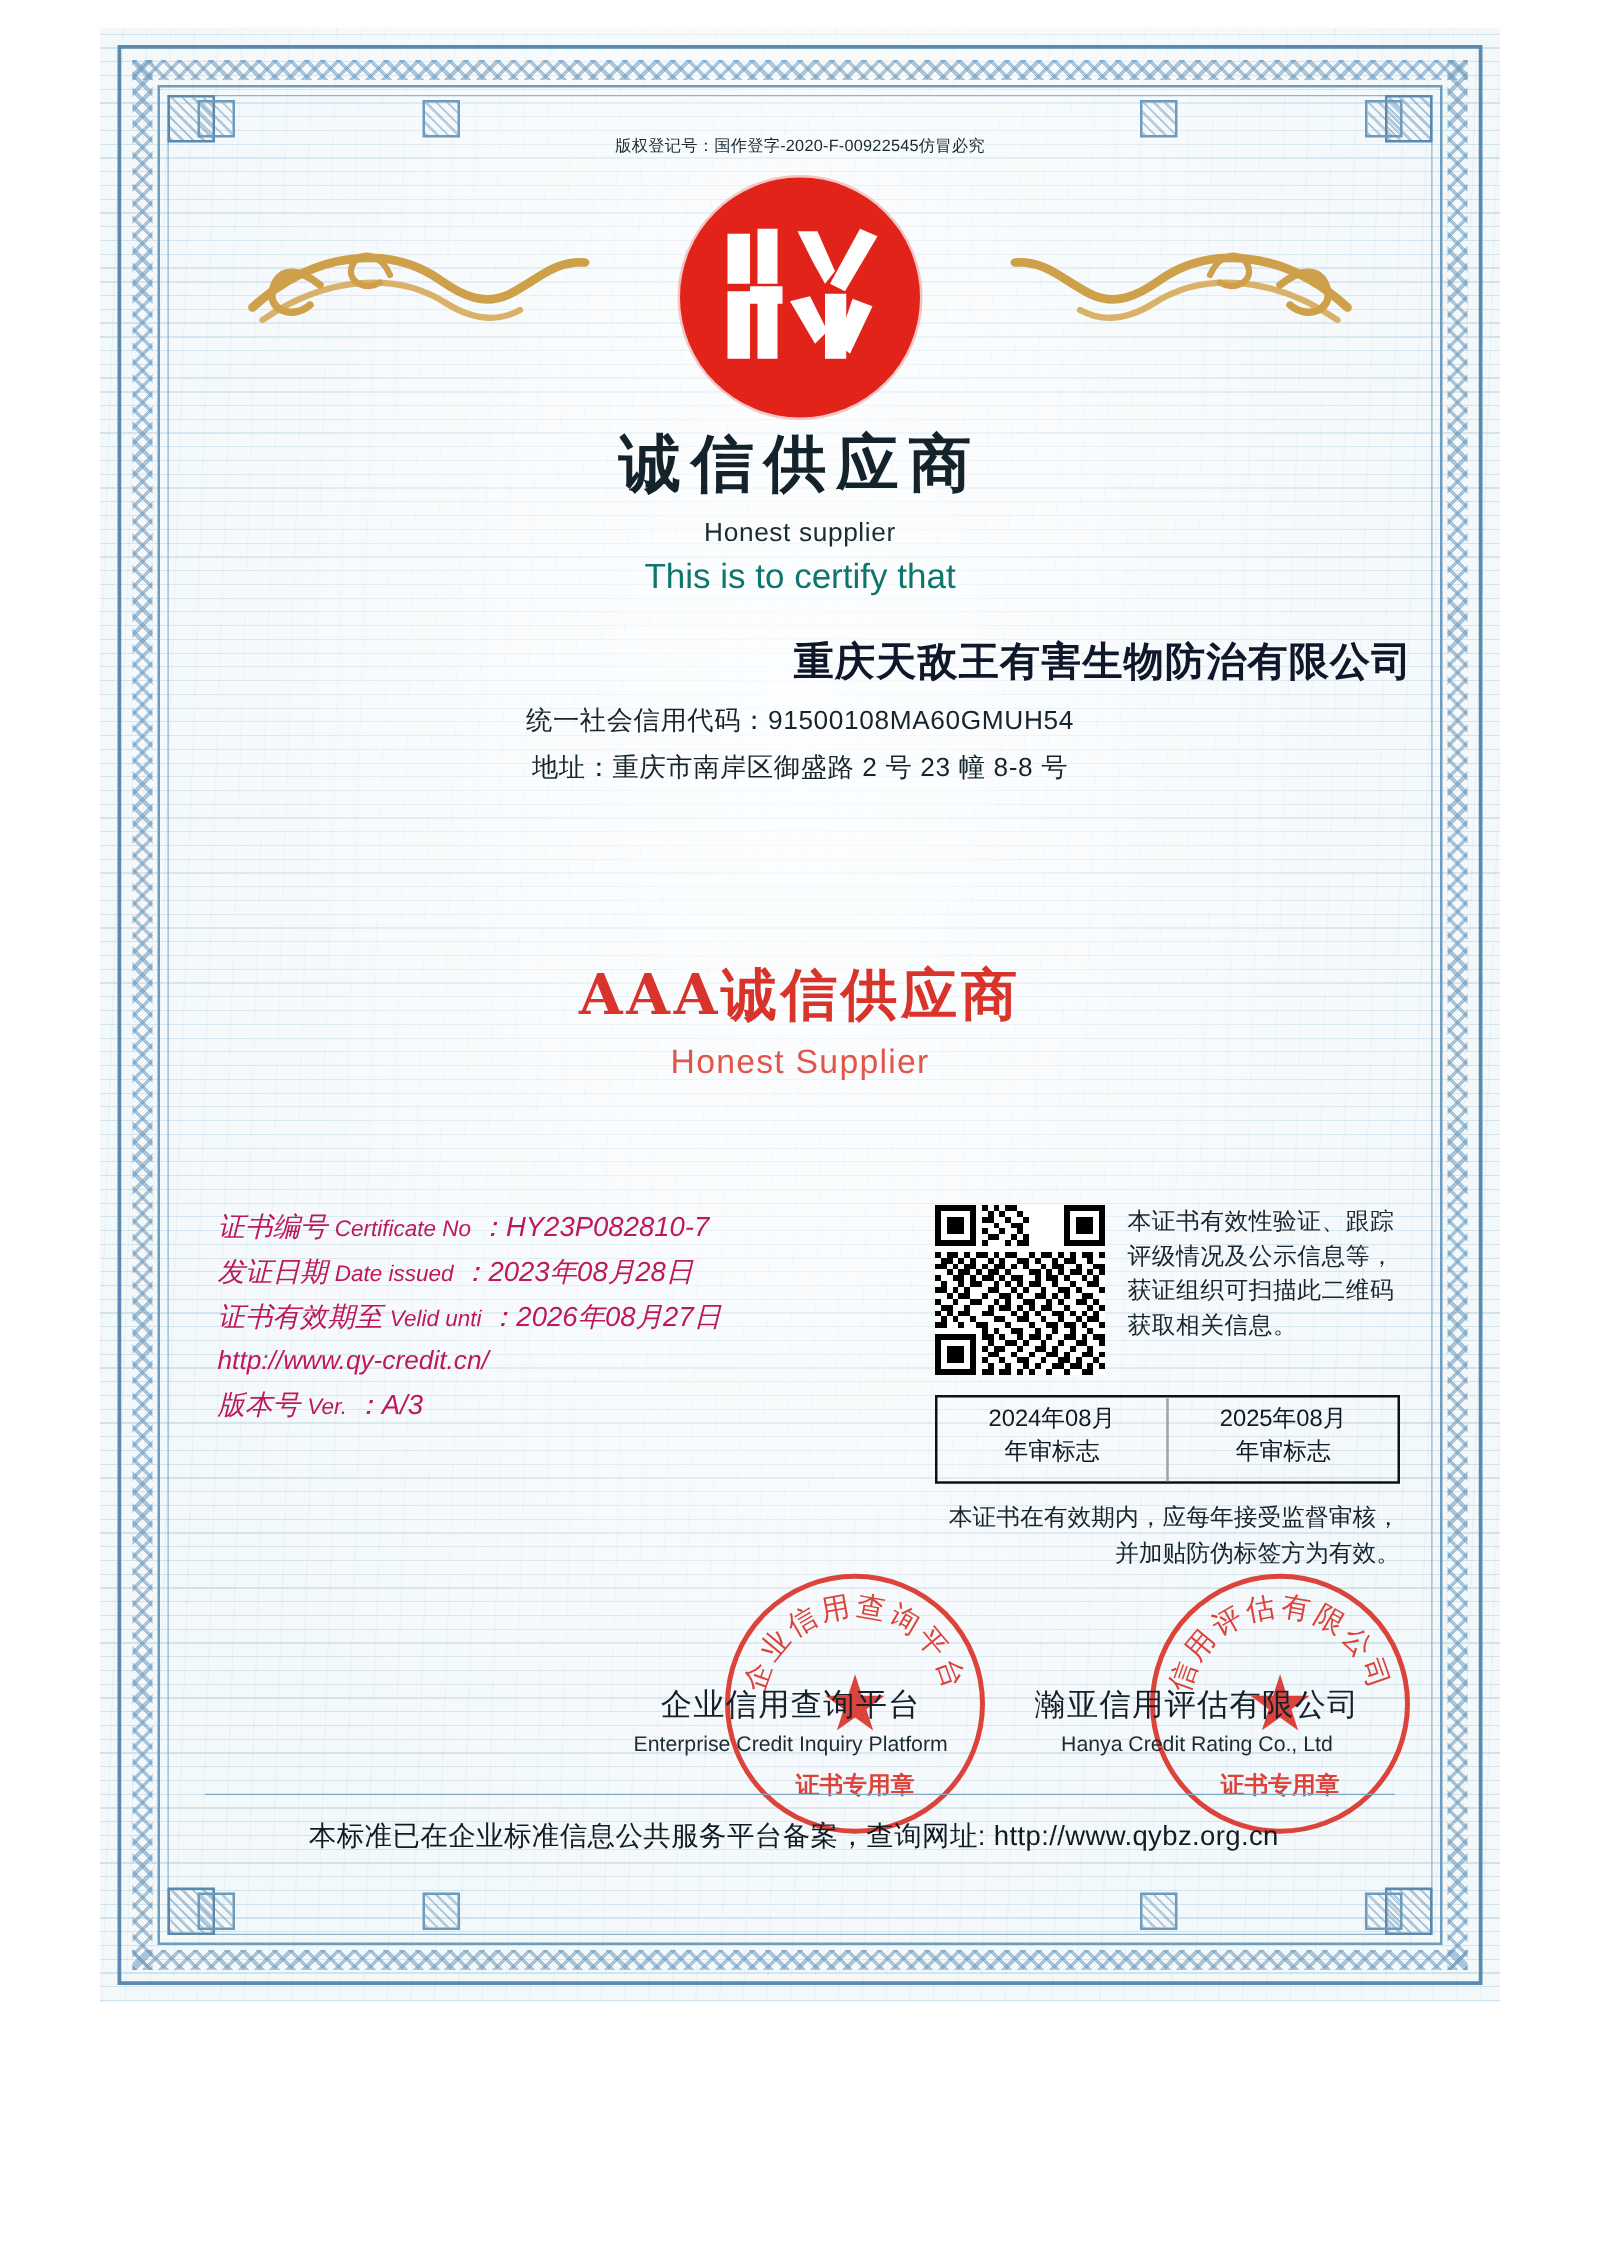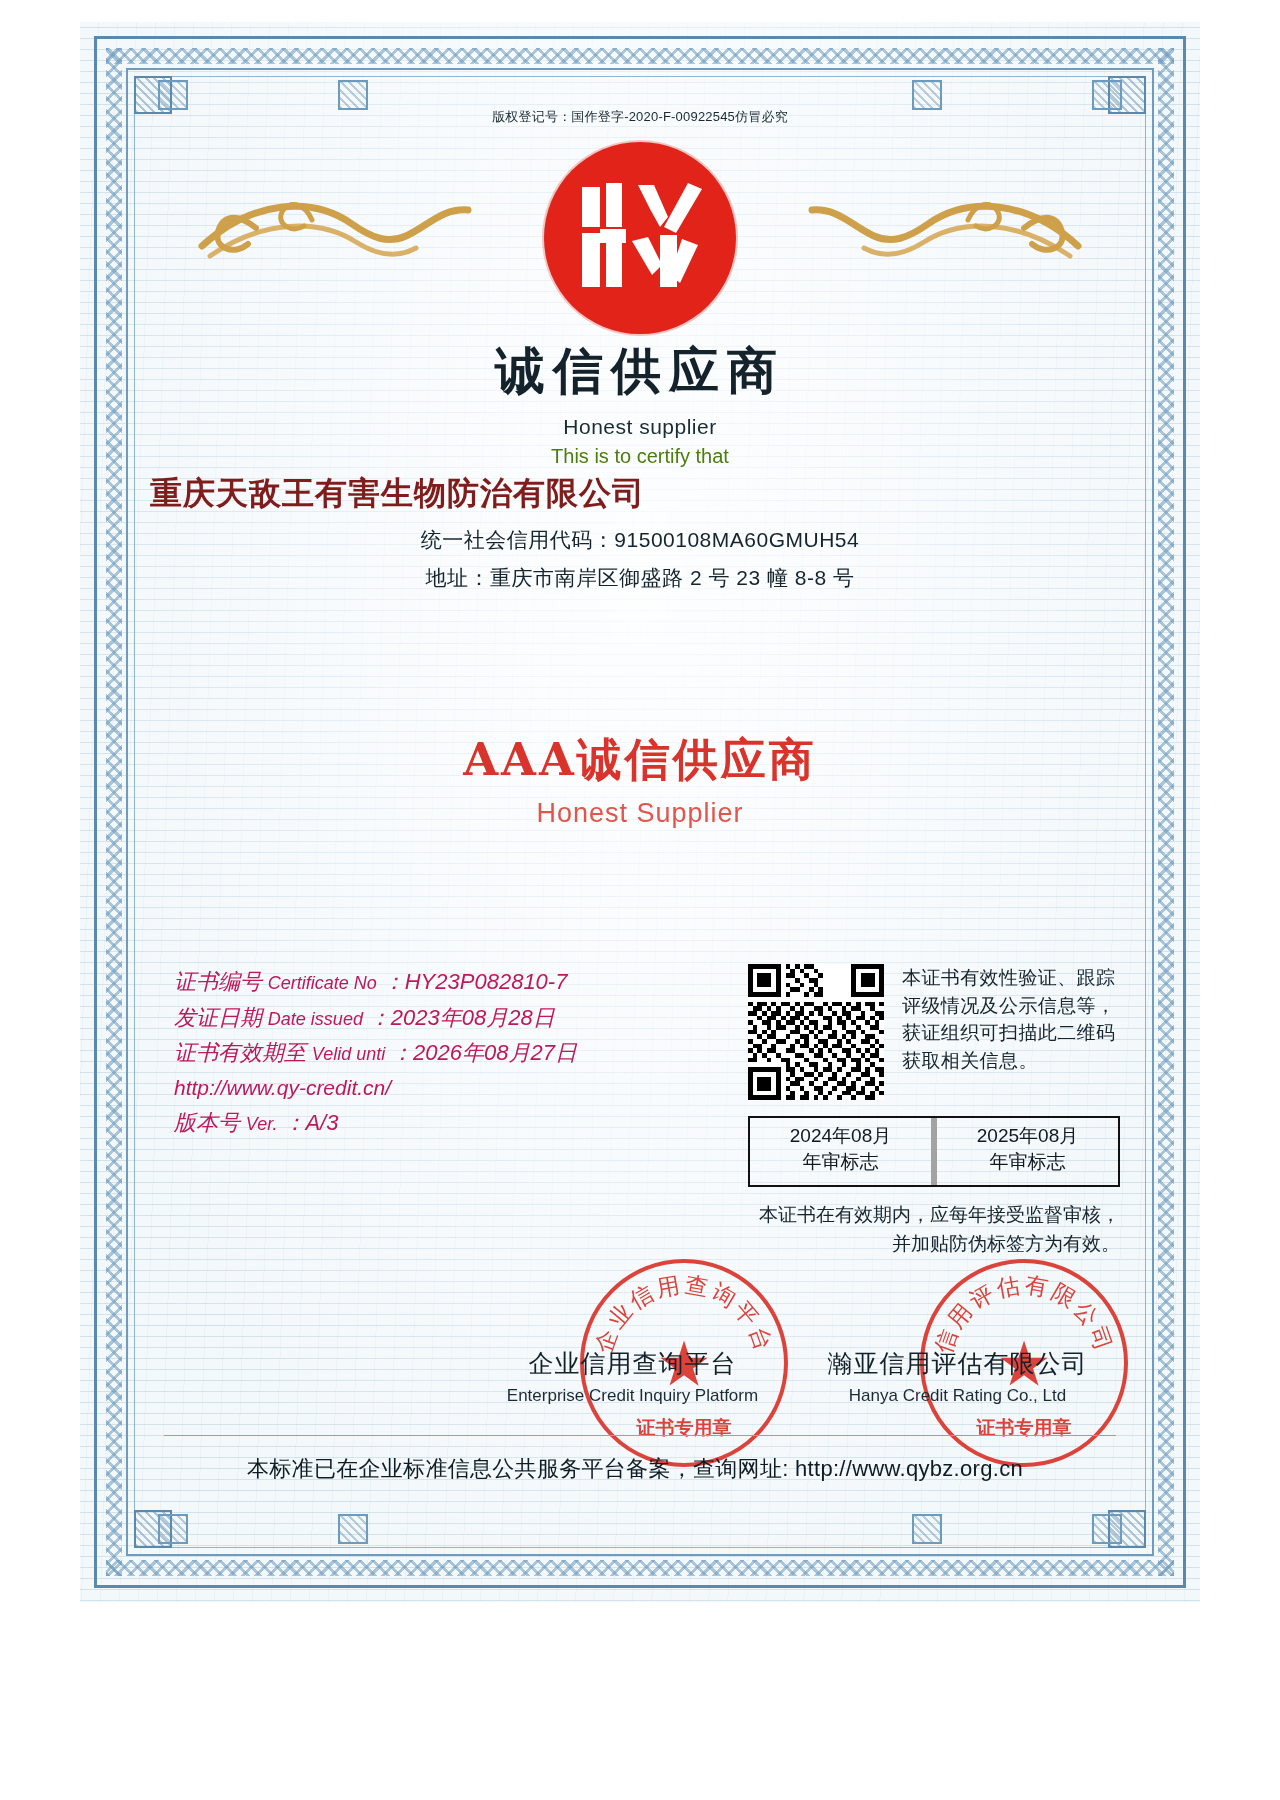--- a/index.html
+++ b/index.html
@@ -172,30 +172,30 @@
   }
   .certify-cn {
     text-align: center;
     font-size: 25px;
     color: #16242d;
     margin-top: 22px;
     letter-spacing: 3px;
   }
   .certify-en {
     text-align: center;
-    font-size: 20px;
-    color: #4d7c0f;
+    font-size: 28px;
+    color: #0f766e;
     margin-top: 6px;
   }
   .company-name {
-    text-align: left;
+    text-align: right;
     font-size: 32px;
     font-weight: 700;
-    color: #7f1d1d;
-    margin-top: 4px;
+    color: #0f172a;
+    margin-top: 31px;
     letter-spacing: 1px;
   }
   .company-line {
     text-align: center;
     font-size: 21px;
     color: #16242d;
     margin-top: 10px;
     letter-spacing: .5px;
   }
 
@@ -263,21 +263,21 @@
     border: 2px solid #111;
   }
   .stamp-box {
     flex: 1;
     text-align: center;
     padding: 5px 4px 11px;
     font-size: 19px;
     color: #101820;
     line-height: 1.35;
   }
-  .stamp-box + .stamp-box { border-left: 6px solid #a3a3a3; }
+  .stamp-box + .stamp-box { border-left: 2px solid #a3a3a3; }
   .annual-note {
     margin-top: 14px;
     font-size: 19px;
     color: #16242d;
     line-height: 1.5;
     text-align: right;
     width: 372px;
   }
 
   

